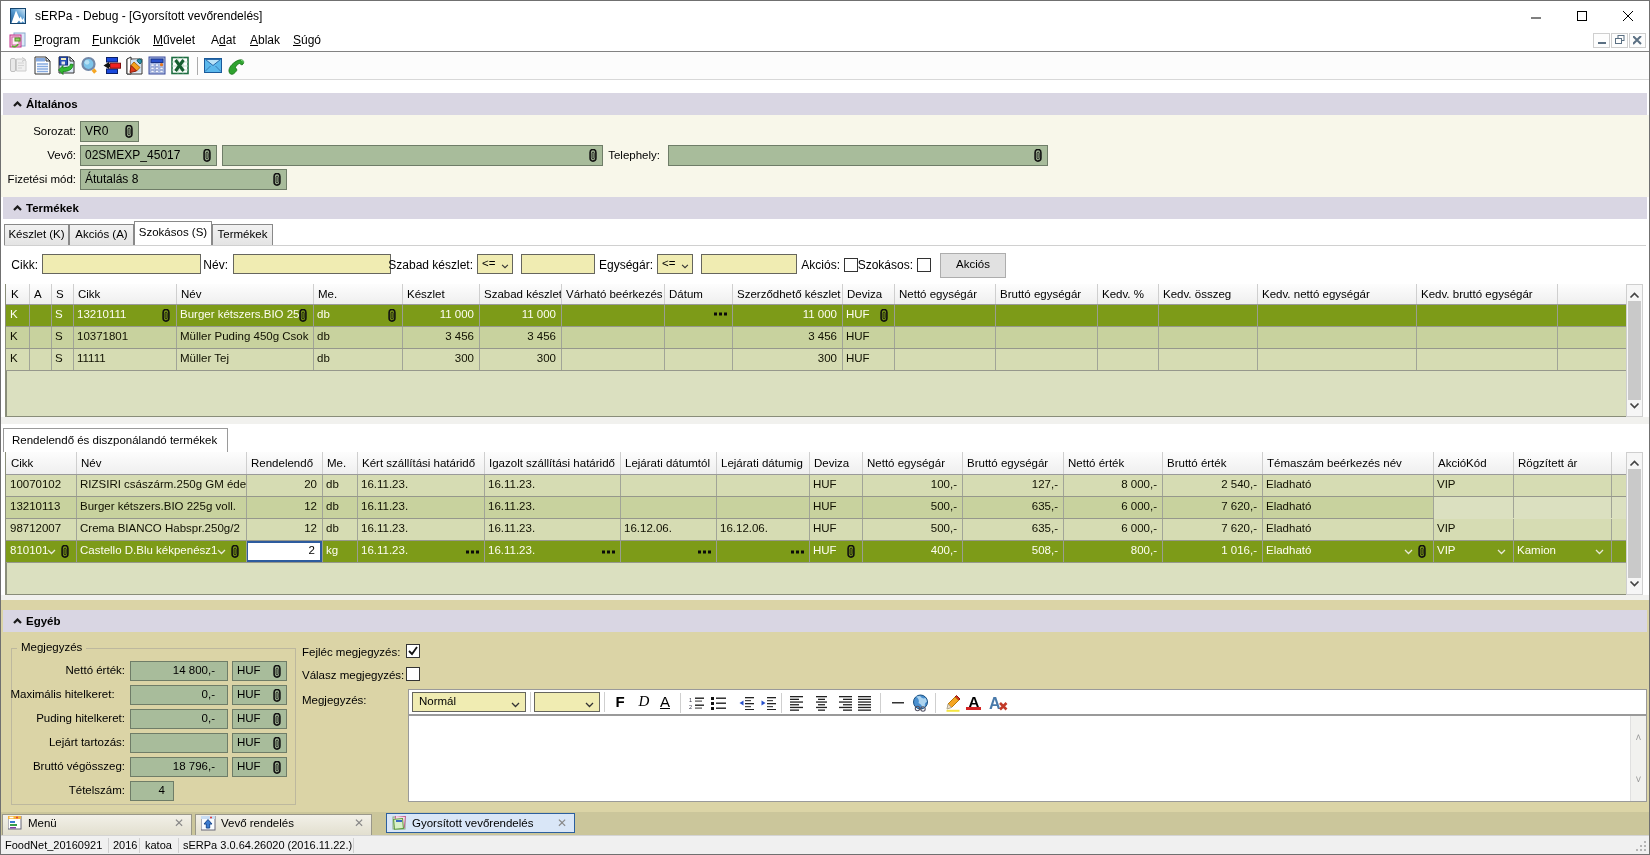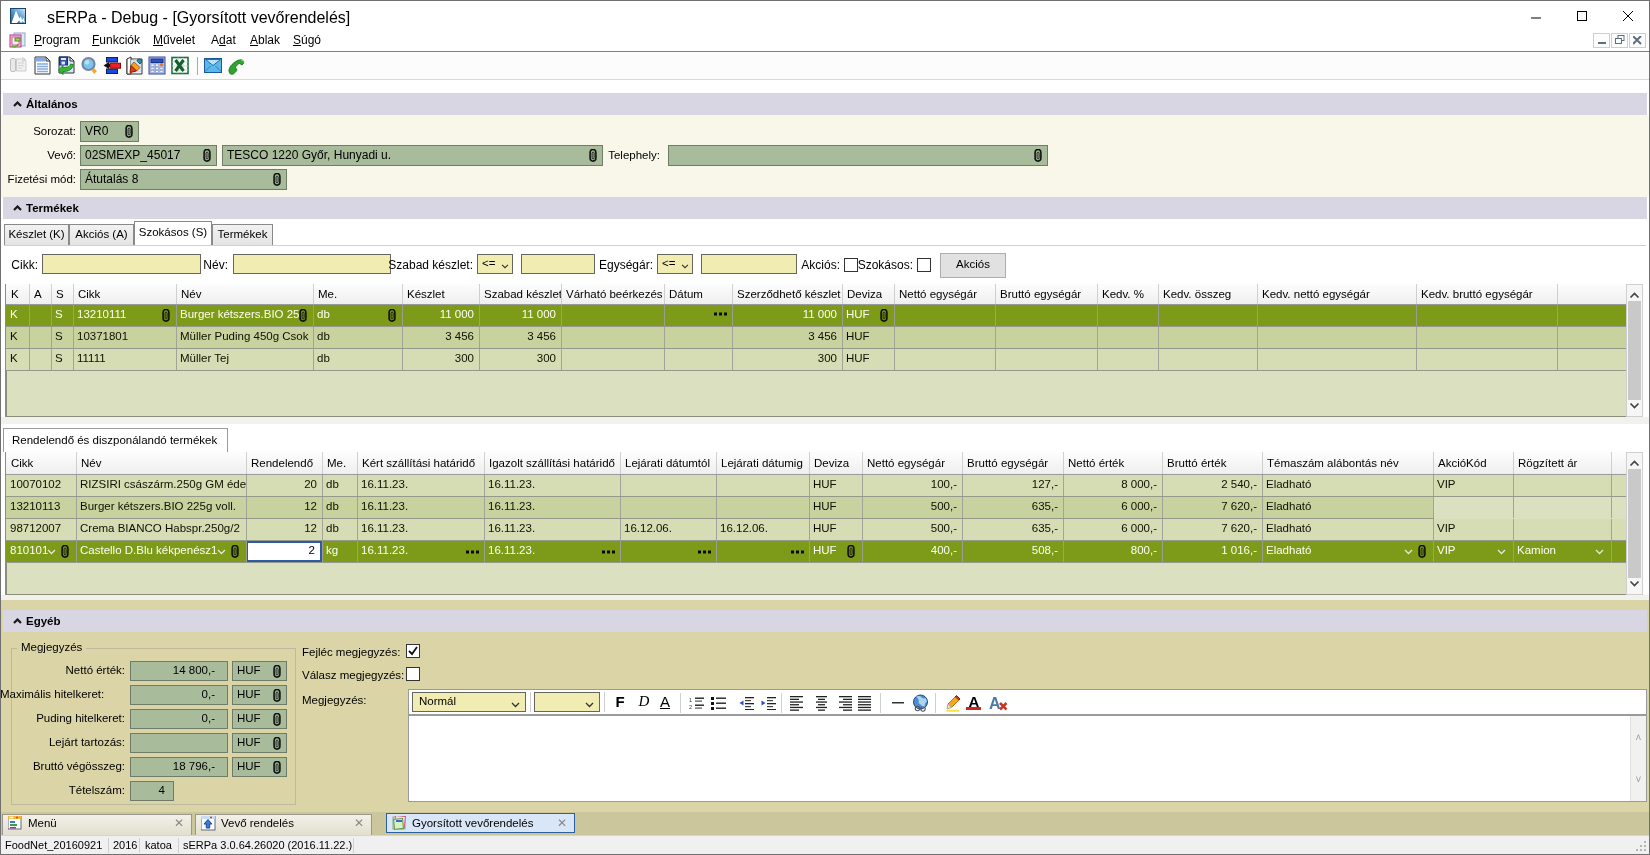--- a/index.html
+++ b/index.html
@@ -27,21 +27,21 @@
       <defs>
         <linearGradient id="tg" x1="0" y1="1" x2="1" y2="0">
           <stop offset="0" stop-color="#1d5a96"></stop>
           <stop offset="0.55" stop-color="#5c9fd4"></stop>
           <stop offset="1" stop-color="#d8ecf8"></stop>
         </linearGradient>
       </defs>
       <rect x="0.5" y="0.5" width="15" height="15" fill="url(#tg)" stroke="#16456e"></rect>
       <path d="M1.5 15 L6 2.5 L9.5 10.5 L10.8 8.2 L12.2 12 L13.6 9.8 L14.8 15 L12.5 13.2 L11 15 L9 12.5 L7 15 Z" fill="#fff"></path>
     </svg>
-<div class="abs" style="left:46px;top:8px;font-size:16px">sERPa - Debug - [Gyorsított vevőrendelés]</div>
+<div class="abs" style="left:34px;top:8px;font-size:12px">sERPa - Debug - [Gyorsított vevőrendelés]</div>
 <div class="abs" style="left:1512px;top:0;width:46px;height:29px;text-align:center"><svg width="10" height="10" style="margin-top:12px">
         <path d="M0 5 H10" stroke="#000" stroke-width="1"></path>
       </svg></div>
 <div class="abs" style="left:1558px;top:0;width:46px;height:29px;text-align:center"><svg width="10" height="10" style="margin-top:10px">
         <rect x="0.5" y="0.5" width="9" height="9" fill="none" stroke="#000" stroke-width="1"></rect>
       </svg></div>
 <div class="abs" style="left:1604px;top:0;width:46px;height:29px;text-align:center"><svg width="10" height="10" style="margin-top:10px">
         <path d="M0 0 L10 10 M10 0 L0 10" stroke="#000" stroke-width="1"></path>
       </svg></div>
 </div>
@@ -162,21 +162,20 @@
   </div>
 <div class="lab" style="left:0;width:76px;top:149px;text-align:right">Vevő:</div>
 <div class="sage" style="left:80px;top:145px;width:137px;height:21px">
     <div class="sagetext" style="text-align:left;font-size:12px">02SMEXP_45017</div>
     <div class="abs" style="right:4px;top:3px"><svg width="10" height="13" viewBox="0 0 10 13" style="vertical-align:-2px">
         <path d="M2.1 3.5 a2.9 3 0 0 1 5.8 0 v5.6 a2.9 3 0 0 1 -5.8 0 z" fill="none" stroke="#111" stroke-width="1.6"></path>
         <path d="M4.1 4.2 a1 1.1 0 0 1 2 0 v4.6 a1 1.05 0 0 1 -2 0 z" fill="none" stroke="#111" stroke-width="0.9"></path>
       </svg></div>
   </div>
 <div class="sage" style="left:222px;top:145px;width:381px;height:21px">
-    <div class="sagetext" style="text-align:left;font-size:12px">TESCO 1220 Győr, Hunyadi u.</div>
     <div class="abs" style="right:4px;top:3px"><svg width="10" height="13" viewBox="0 0 10 13" style="vertical-align:-2px">
         <path d="M2.1 3.5 a2.9 3 0 0 1 5.8 0 v5.6 a2.9 3 0 0 1 -5.8 0 z" fill="none" stroke="#111" stroke-width="1.6"></path>
         <path d="M4.1 4.2 a1 1.1 0 0 1 2 0 v4.6 a1 1.05 0 0 1 -2 0 z" fill="none" stroke="#111" stroke-width="0.9"></path>
       </svg></div>
   </div>
 <div class="lab" style="left:460px;width:200px;top:149px;text-align:right">Telephely:</div>
 <div class="sage" style="left:668px;top:145px;width:380px;height:21px">
     <div class="sagetext" style="text-align:left;font-size:12px"></div>
     <div class="abs" style="right:4px;top:3px"><svg width="10" height="13" viewBox="0 0 10 13" style="vertical-align:-2px">
         <path d="M2.1 3.5 a2.9 3 0 0 1 5.8 0 v5.6 a2.9 3 0 0 1 -5.8 0 z" fill="none" stroke="#111" stroke-width="1.6"></path>
@@ -431,21 +430,21 @@
 <div class="hcell" style="left:805px;width:51px;padding-top:5px">Deviza</div>
 <div class="abs" style="left:856px;top:0;bottom:0;width:1px;background:#cfcfcf"></div>
 <div class="hcell" style="left:858px;width:98px;padding-top:5px">Nettó egységár</div>
 <div class="abs" style="left:956px;top:0;bottom:0;width:1px;background:#cfcfcf"></div>
 <div class="hcell" style="left:958px;width:99px;padding-top:5px">Bruttó egységár</div>
 <div class="abs" style="left:1057px;top:0;bottom:0;width:1px;background:#cfcfcf"></div>
 <div class="hcell" style="left:1059px;width:97px;padding-top:5px">Nettó érték</div>
 <div class="abs" style="left:1156px;top:0;bottom:0;width:1px;background:#cfcfcf"></div>
 <div class="hcell" style="left:1158px;width:98px;padding-top:5px">Bruttó érték</div>
 <div class="abs" style="left:1256px;top:0;bottom:0;width:1px;background:#cfcfcf"></div>
-<div class="hcell" style="left:1258px;width:169px;padding-top:5px">Témaszám alábontás név</div>
+<div class="hcell" style="left:1258px;width:169px;padding-top:5px">Témaszám beérkezés név</div>
 <div class="abs" style="left:1427px;top:0;bottom:0;width:1px;background:#cfcfcf"></div>
 <div class="hcell" style="left:1429px;width:78px;padding-top:5px">AkcióKód</div>
 <div class="abs" style="left:1507px;top:0;bottom:0;width:1px;background:#cfcfcf"></div>
 <div class="hcell" style="left:1509px;width:96px;padding-top:5px">Rögzített ár</div>
 <div class="abs" style="left:1605px;top:0;bottom:0;width:1px;background:#cfcfcf"></div>
 <div class="hcell" style="left:1607px;width:13px;padding-top:5px"></div>
 <div class="abs" style="left:1620px;top:0;bottom:0;width:1px;background:#cfcfcf"></div>
 </div>
 <div class="abs" style="left:6px;top:475px;width:1620px;height:22px;background:#d6dcb3;color:#101000;border-bottom:1px solid #96988c">
 <div class="cell cl" style="left:0px;width:70px;top:0;bottom:0">10070102</div>
@@ -716,21 +715,21 @@
 <div class="sage" style="left:130px;top:661px;width:98px;height:20px">
     <div class="sagetext" style="text-align:right;padding-right:12px">14 800,-</div>
   </div>
 <div class="sage" style="left:232px;top:661px;width:55px;height:20px">
     <div class="sagetext">HUF</div>
     <div class="abs" style="right:4px;top:3px"><svg width="10" height="13" viewBox="0 0 10 13" style="vertical-align:-2px">
         <path d="M2.1 3.5 a2.9 3 0 0 1 5.8 0 v5.6 a2.9 3 0 0 1 -5.8 0 z" fill="none" stroke="#111" stroke-width="1.6"></path>
         <path d="M4.1 4.2 a1 1.1 0 0 1 2 0 v4.6 a1 1.05 0 0 1 -2 0 z" fill="none" stroke="#111" stroke-width="0.9"></path>
       </svg></div>
   </div>
-<div class="lab" style="left:0;top:688px;width:125px;text-align:left">Maximális hitelkeret:</div>
+<div class="lab" style="left:0;top:688px;width:125px;text-align:center">Maximális hitelkeret:</div>
 <div class="sage" style="left:130px;top:685px;width:98px;height:20px">
     <div class="sagetext" style="text-align:right;padding-right:12px">0,-</div>
   </div>
 <div class="sage" style="left:232px;top:685px;width:55px;height:20px">
     <div class="sagetext">HUF</div>
     <div class="abs" style="right:4px;top:3px"><svg width="10" height="13" viewBox="0 0 10 13" style="vertical-align:-2px">
         <path d="M2.1 3.5 a2.9 3 0 0 1 5.8 0 v5.6 a2.9 3 0 0 1 -5.8 0 z" fill="none" stroke="#111" stroke-width="1.6"></path>
         <path d="M4.1 4.2 a1 1.1 0 0 1 2 0 v4.6 a1 1.05 0 0 1 -2 0 z" fill="none" stroke="#111" stroke-width="0.9"></path>
       </svg></div>
   </div>

